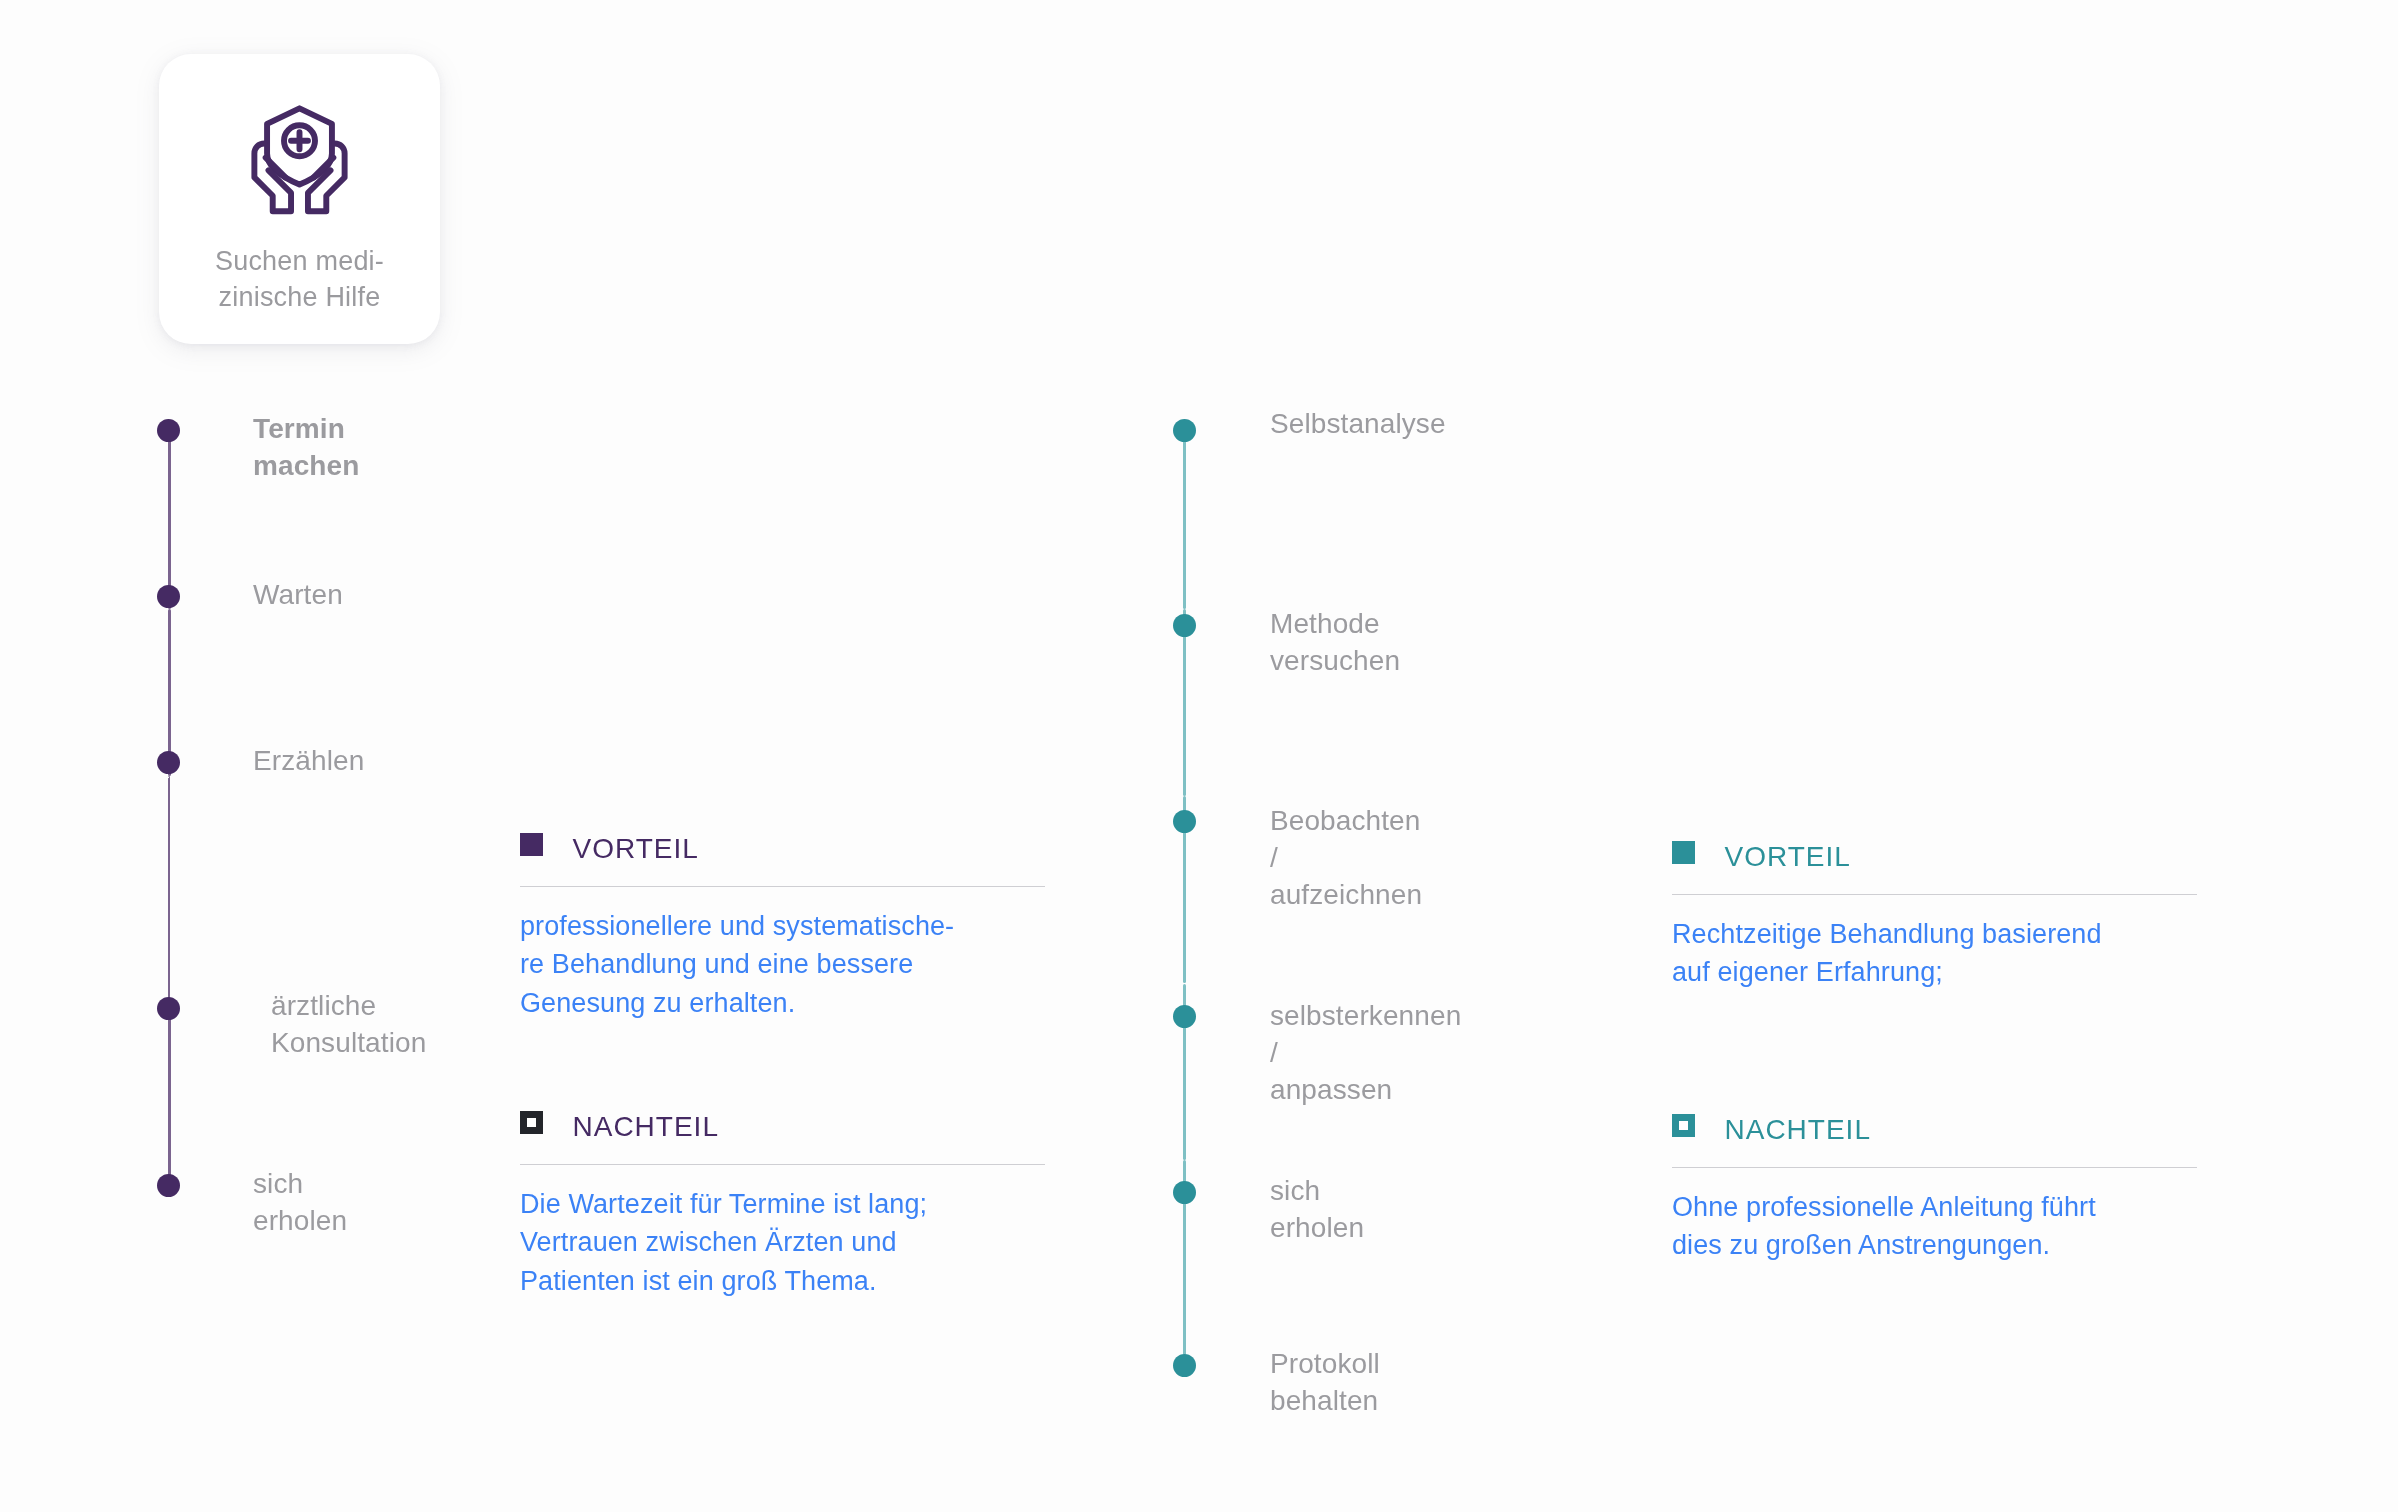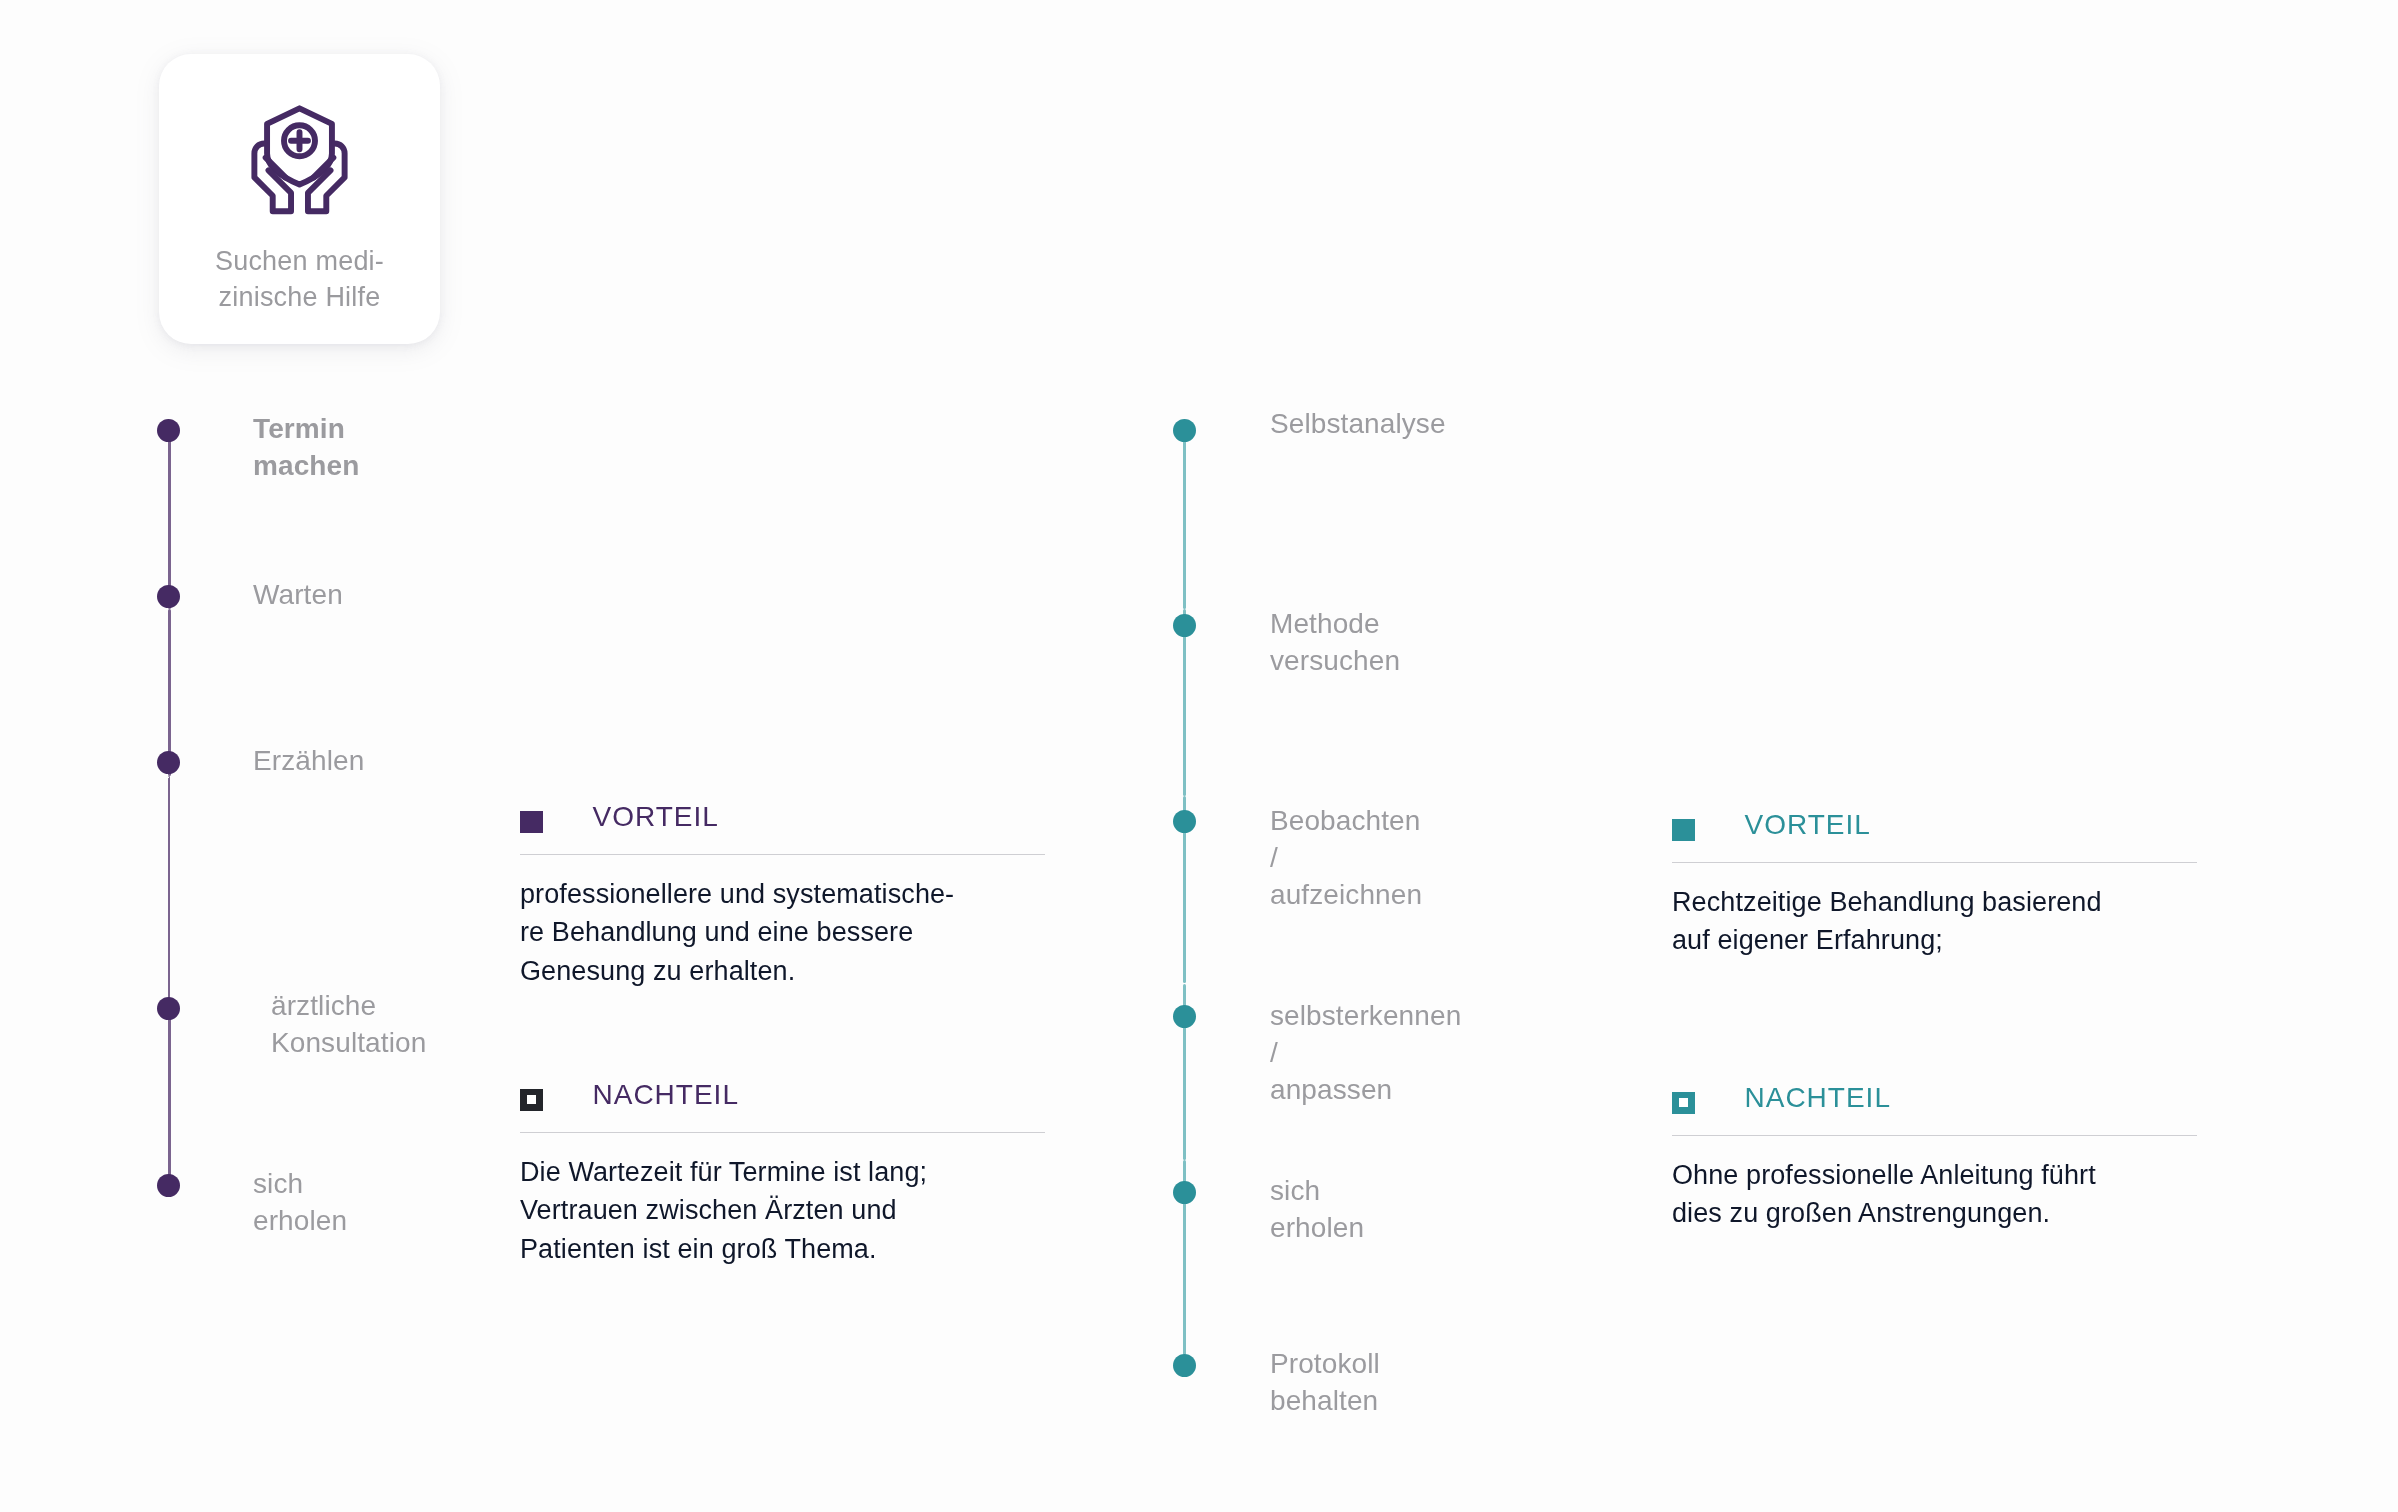--- a/index.html
+++ b/index.html
@@ -90,23 +90,24 @@
     color: #9b9b9f;
     white-space: pre-line;
     letter-spacing: 0.1px;
   }
 
   
   .pc-block { position: absolute; width: 525px; }
 
   .pc-head {
     display: flex;
-    align-items: flex-end;
-    gap: 50px;
+    align-items: flex-start;
+    gap: 30px;
     height: 32px;
+    margin-top: 32px;
   }
   .pc-marker { width: 22.5px; height: 22.5px; flex: 0 0 auto; }
   .pc-marker.filled-purple { background: #452a63; }
   .pc-marker.filled-teal   { background: #2b9099; }
   .pc-marker.hollow-dark {
     background: #23252a;
     position: relative;
   }
   .pc-marker.hollow-dark::after {
     content: "";
@@ -137,21 +138,21 @@
   .pc-rule {
     margin-top: 20.6px;
     height: 0.9px;
     background: #cfcfd3;
     width: 100%;
   }
   .pc-body {
     margin-top: 20.6px;
     font-size: 27px;
     line-height: 1.42;
-    color: #0f172a;
+    color: #3b82f6;
     white-space: pre-line;
     letter-spacing: 0.1px;
   }
 </style>
 </head>
 <body>
 
 <div class="canvas">
 
   <div class="card left">

